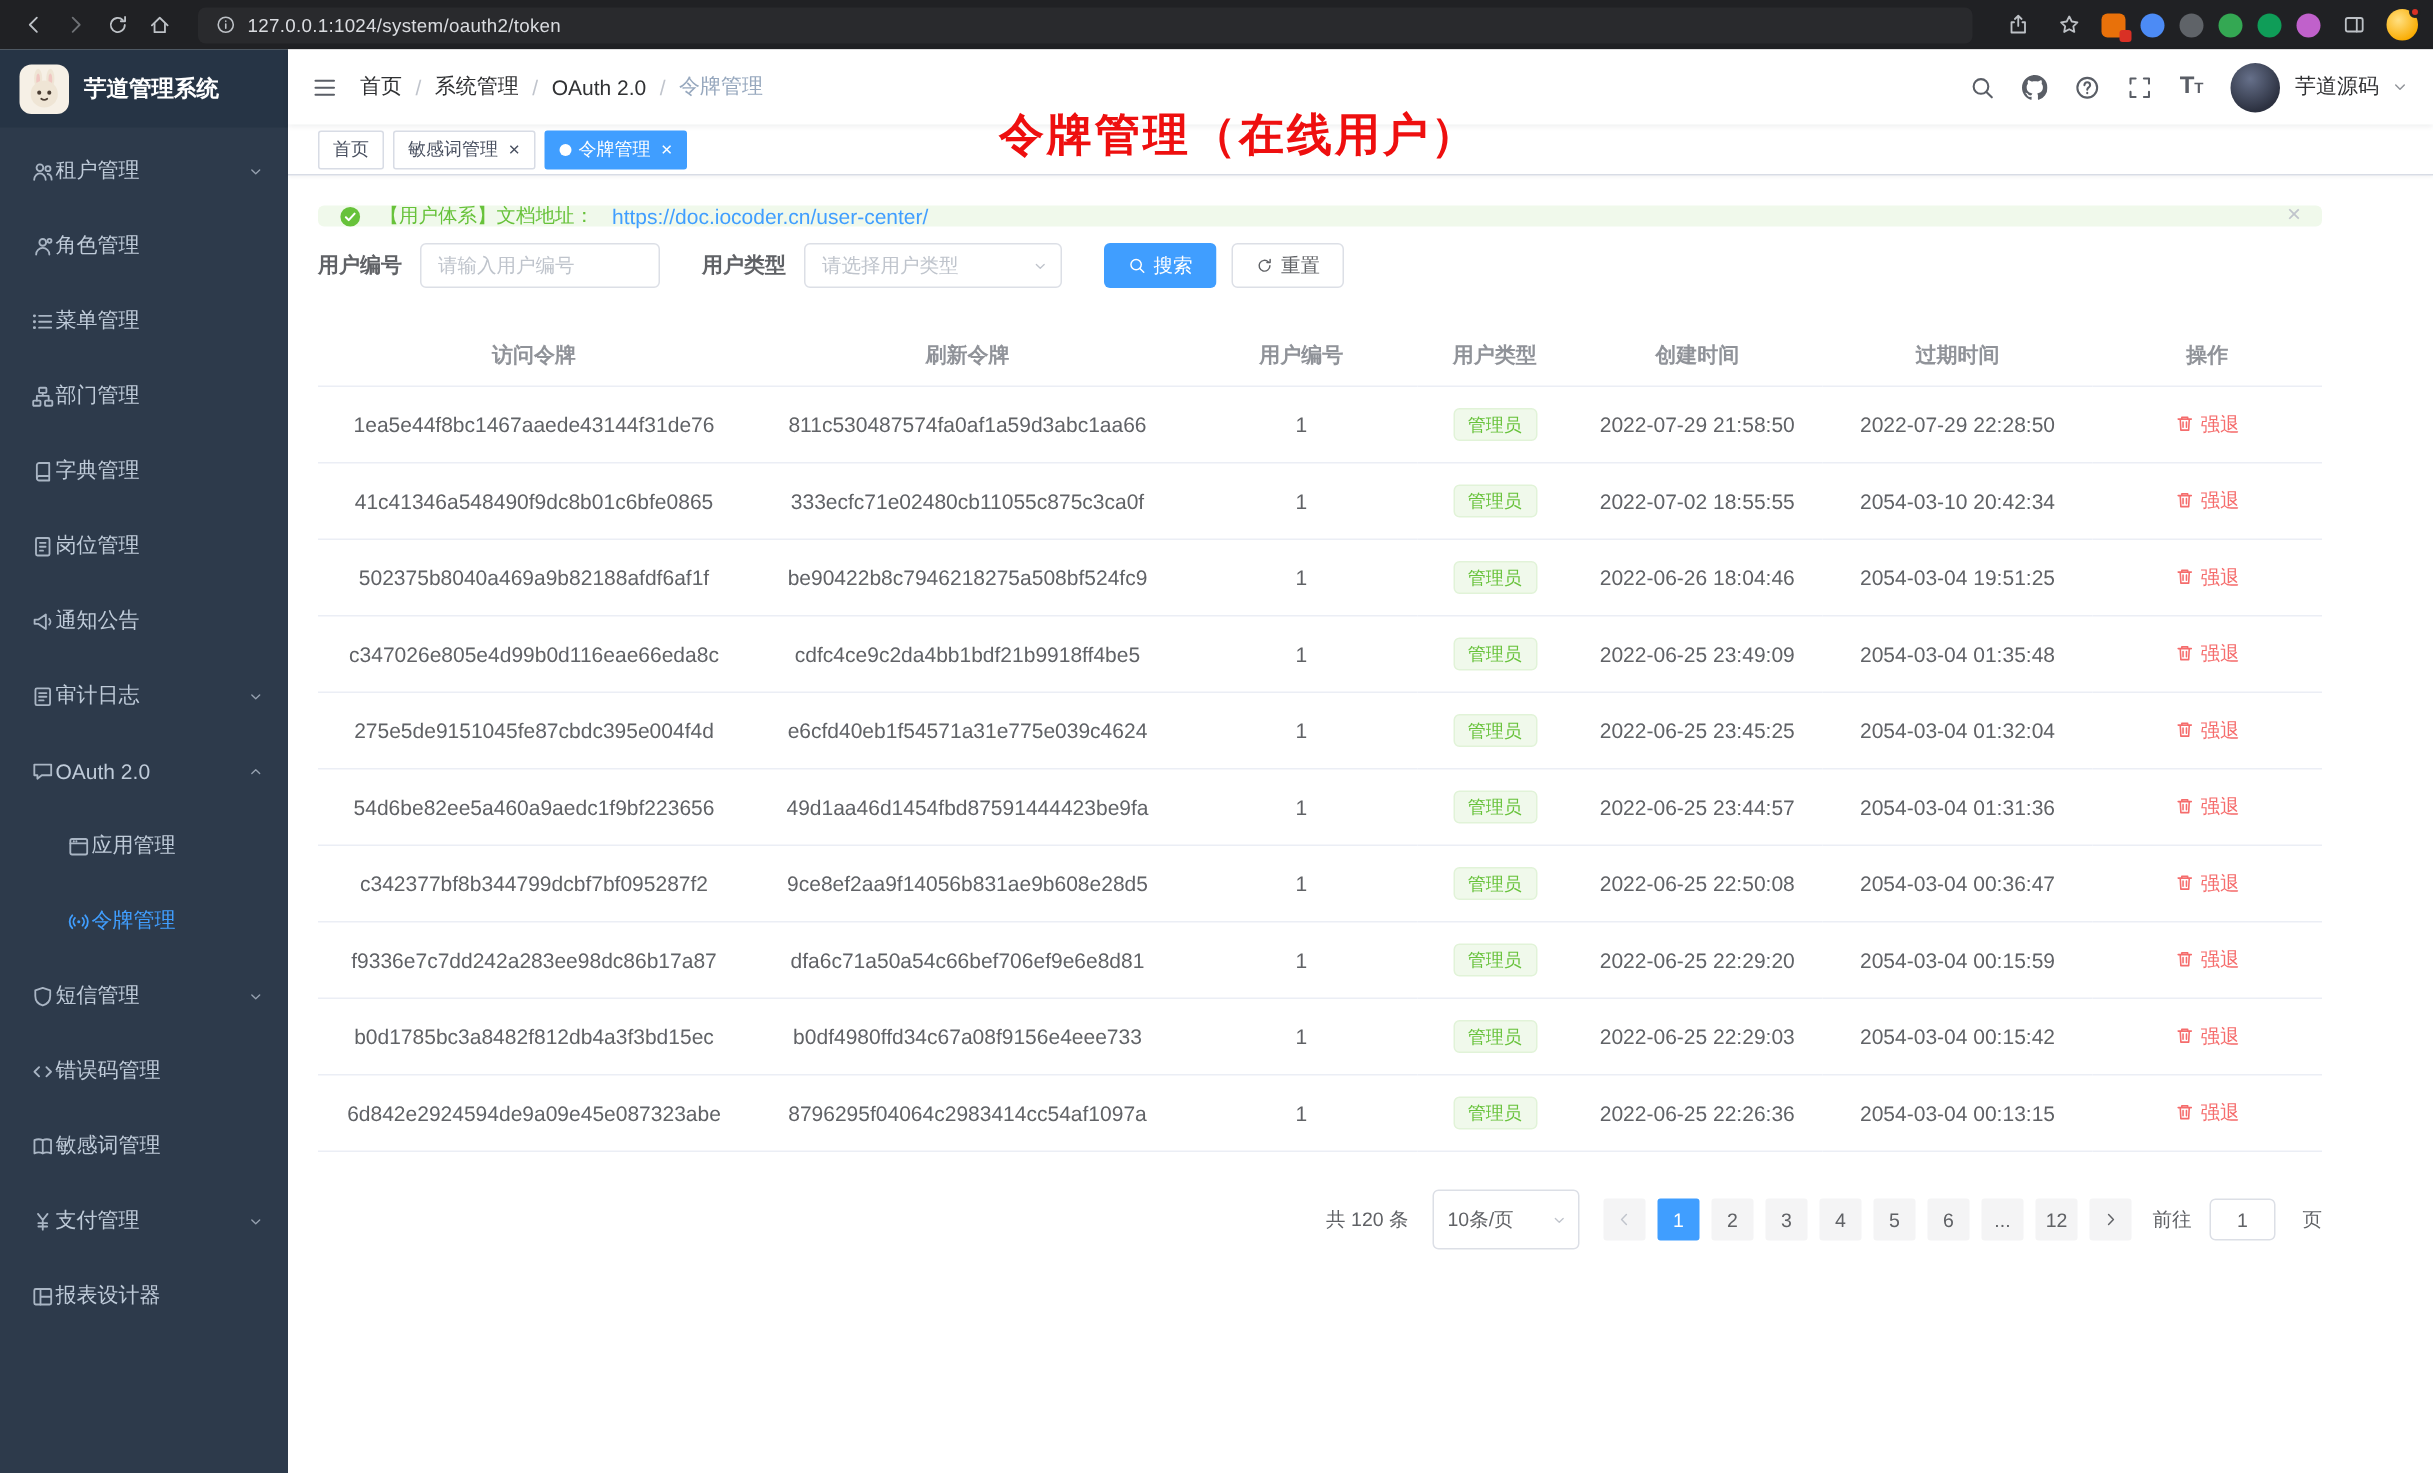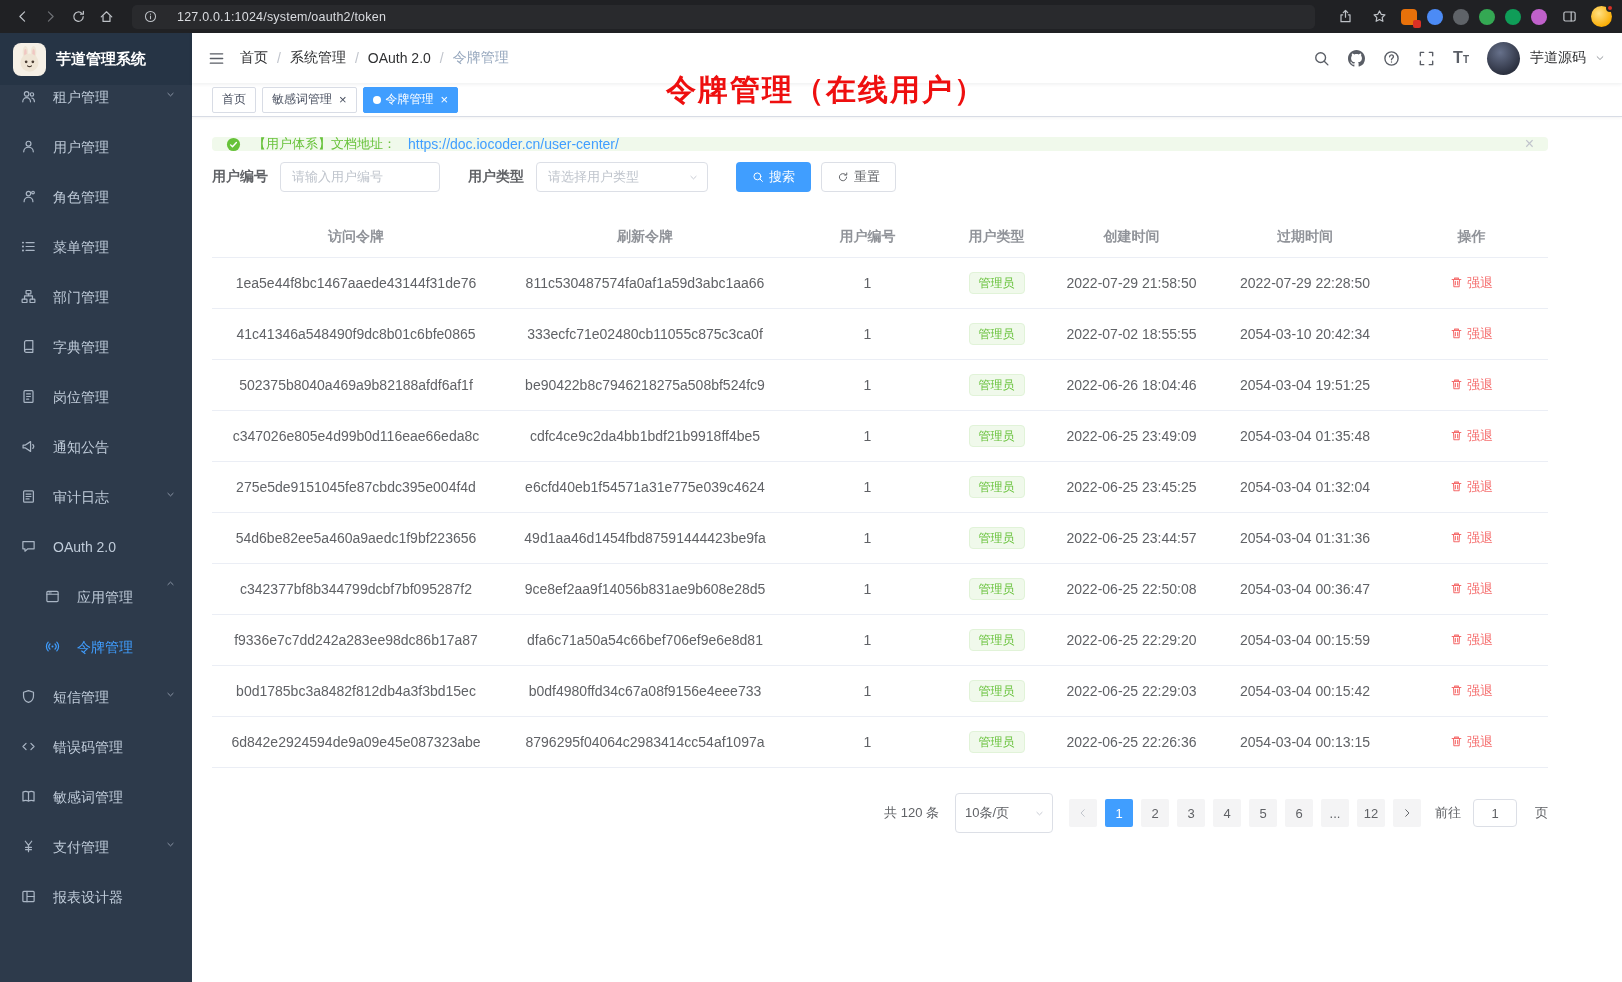--- a/index.html
+++ b/index.html
@@ -4,40 +4,40 @@
 <style>
 *{margin:0;padding:0;box-sizing:border-box}
 html,body{width:1622px;height:982px;overflow:hidden}
 body{font-family:"Liberation Sans","DejaVu Sans",sans-serif;background:#fff;position:relative;font-size:14px;color:#303133}
 
 
 .browser-chrome{height:33px;background:#202124;display:flex;align-items:center;gap:4px;padding:0 10px;color:#bdc1c6}
 .b-ic{width:24px;height:24px;display:inline-flex;align-items:center;justify-content:center;flex:none;cursor:pointer}
 .b-ic svg{width:15px;height:15px}
 .b-ic.dim{color:#6e7175}
-.addr-bar{flex:1;height:24px;margin:0 10px;display:flex;align-items:center;gap:19px;background:#292a2d;border-radius:5px;padding:0 10px;min-width:0;cursor:text}
+.addr-bar{flex:1;height:24px;margin:0 10px;display:flex;align-items:center;gap:7px;background:#292a2d;border-radius:5px;padding:0 10px;min-width:0;cursor:text}
 .addr-bar svg{width:13px;height:13px}
 .url-text{font-size:12.5px;color:#dadce0;letter-spacing:.2px;white-space:nowrap}
 .chrome-right{display:flex;align-items:center;gap:10px;margin-left:4px}
 .ext-dot{width:16px;height:16px;border-radius:50%;flex:none;position:relative;display:inline-block;cursor:pointer}
 .ext-dot.square{border-radius:4px}
 .ext-orange{background:#e8710a}.ext-blue{background:#4c8bf5}.ext-dark{background:#5f6368}.ext-green{background:#34a853}.ext-teal{background:#0f9d58}.ext-purple{background:#c061cb}
 .ext-badge{position:absolute;right:-4px;bottom:-3px;width:8px;height:8px;background:#d93025;border-radius:2px}
 .profile-avatar{width:21px;height:21px;border-radius:50%;background:radial-gradient(circle at 38% 35%,#ffe082,#f9ab00 75%);position:relative;flex:none;cursor:pointer}
 .notif-dot{position:absolute;right:-2px;top:-2px;width:8px;height:8px;border-radius:50%;background:#d93025;border:2px solid #202124}
 
 
 .app{display:flex;height:949px}
 .sidebar{width:192px;background:#2d3a4b;flex:none;display:flex;flex-direction:column;overflow:hidden}
 .logo-bar{height:52px;display:flex;align-items:center;padding:0 13px;gap:10px;background:#263445;cursor:pointer;flex:none}
 .logo-img{width:33px;height:33px;border-radius:8px;background:#f6f0e6;display:flex;align-items:center;justify-content:center;overflow:hidden;flex:none}
 .logo-img svg{width:29px;height:29px}
 .logo-title{color:#fff;font-size:15px;font-weight:700;white-space:nowrap}
 .menu{flex:1;padding-top:4px}
-.menu-item{height:50px;display:flex;padding:0 16px 0 20px;gap:17px;color:#bfcbd9;font-size:14px;cursor:pointer;white-space:nowrap}
+.menu-item{height:50px;display:flex;align-items:center;padding:0 16px 0 20px;gap:1px;color:#bfcbd9;font-size:14px;cursor:pointer;white-space:nowrap}
 .menu-item .ic{width:16px;display:inline-flex;justify-content:center;color:#a9b5c4}
 .menu-item .ic svg{width:15px;height:15px}
 .menu-item.child{padding-left:44px}
 .menu-item.active,.menu-item.active .ic{color:#409eff}
 .mi-arrow{margin-left:auto;color:#96a1b0;display:inline-flex}
 .mi-arrow svg{width:11px;height:11px}
 .mi-arrow.up{transform:rotate(180deg)}
 
 
 .main{flex:1;display:flex;flex-direction:column;min-width:0;background:#fff}
@@ -211,29 +211,20 @@
           <span class="mi-label">租户管理</span>
           <span class="mi-arrow">
             <svg viewBox="0 0 16 16" width="1em" height="1em" fill="none" stroke="currentColor" stroke-width="1.3" stroke-linecap="round" stroke-linejoin="round">
               <path d="M4.2 6.3 8 10l3.8-3.7"></path>
             </svg>
           </span>
         </div>
         <div class="menu-item">
           <span class="ic">
             <svg viewBox="0 0 16 16" width="1em" height="1em" fill="none" stroke="currentColor" stroke-width="1.3" stroke-linecap="round" stroke-linejoin="round">
-              <circle cx="8" cy="5" r="2.6"></circle>
-              <path d="M2.9 13.7c0-2.8 2.3-5 5.1-5s5.1 2.2 5.1 5"></path>
-            </svg>
-          </span>
-          <span class="mi-label">用户管理</span>
-        </div>
-        <div class="menu-item">
-          <span class="ic">
-            <svg viewBox="0 0 16 16" width="1em" height="1em" fill="none" stroke="currentColor" stroke-width="1.3" stroke-linecap="round" stroke-linejoin="round">
               <circle cx="8" cy="4.9" r="2.4"></circle>
               <path d="M3.3 13.5c0-2.6 2.1-4.7 4.7-4.7s4.7 2.1 4.7 4.7"></path>
               <circle cx="12.8" cy="3.8" r="1.4"></circle>
             </svg>
           </span>
           <span class="mi-label">角色管理</span>
         </div>
         <div class="menu-item">
           <span class="ic">
             <svg viewBox="0 0 16 16" width="1em" height="1em" fill="none" stroke="currentColor" stroke-width="1.3" stroke-linecap="round" stroke-linejoin="round">

